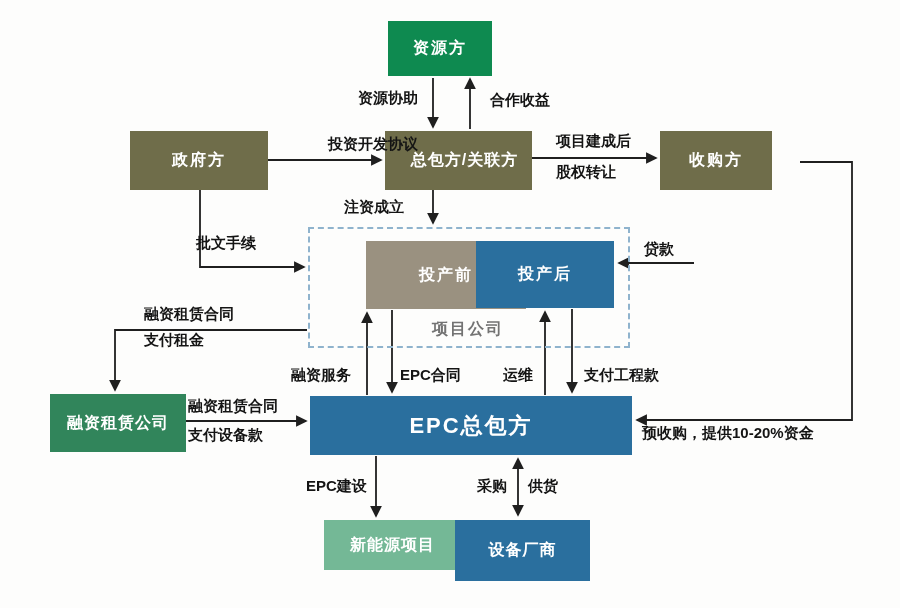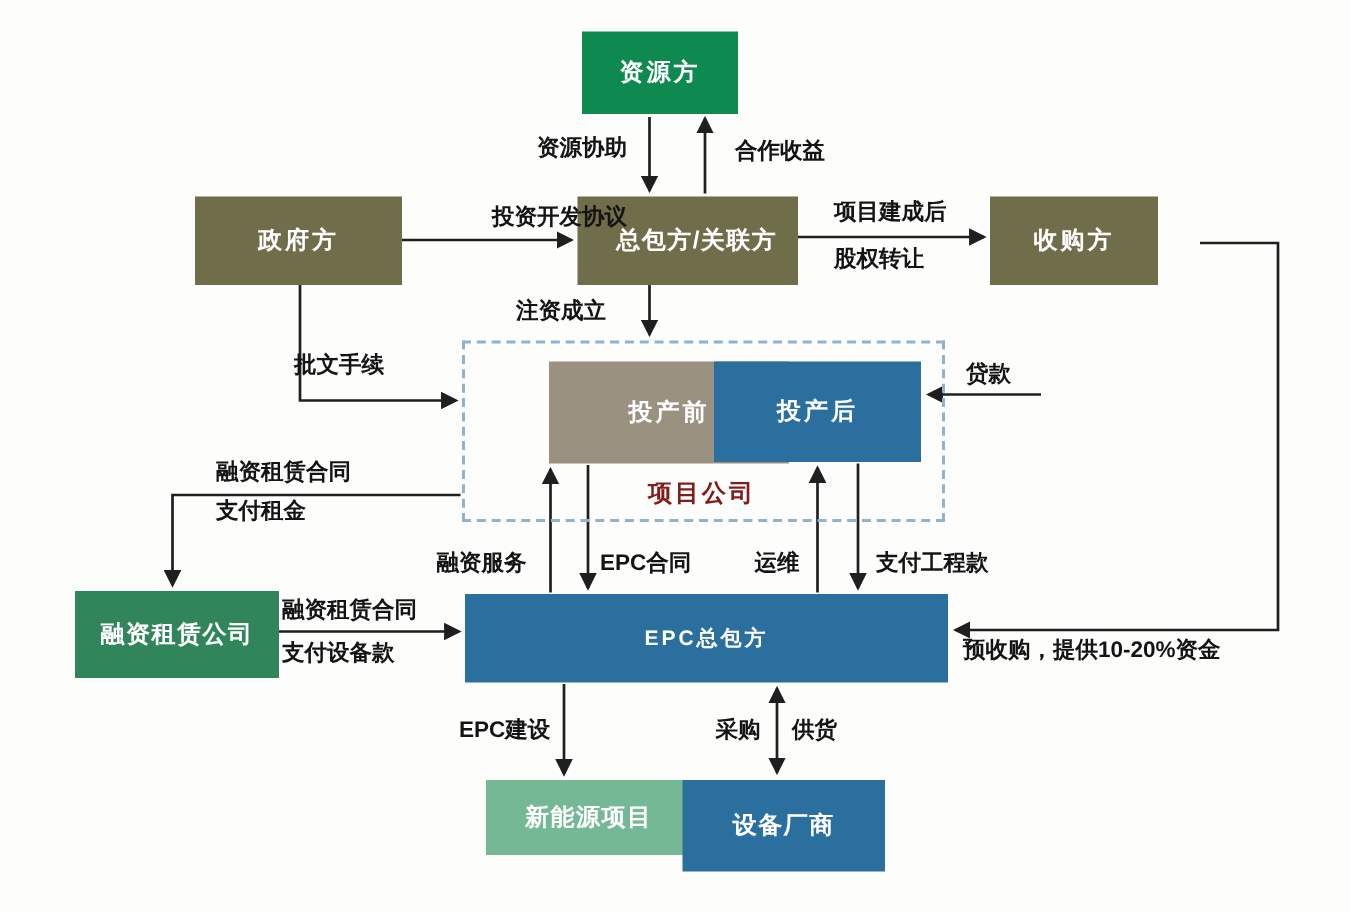--- a/index.html
+++ b/index.html
@@ -27,32 +27,32 @@
   .edge-label.centered { }
 
   #dashed-box {
     position:absolute; z-index:2;
     left:308px; top:227px; width:322px; height:121px;
     border:2px dashed var(--dashed-border,#8fb3cd);
   }
   #label-project-company {
     position:absolute; z-index:4;
     left:408px; top:319px; width:120px; text-align:center;
-    font-size:16px; font-weight:bold; letter-spacing:2px; color:#7f1d1d;
+    font-size:16px; font-weight:bold; letter-spacing:2px; color:#737373;
   }
 
   #node-resource    { left:388px; top:21px;  width:104px; height:55px; background:var(--green,#0e8a50); }
   #node-government  { left:130px; top:131px; width:138px; height:59px; background:var(--olive,#6f6d4a);font-family:Liberation Serif, serif; }
   #node-contractor  { left:385px; top:131px; width:147px; height:59px; background:var(--olive,#6f6d4a); letter-spacing:1px;padding-left:12px; }
   #node-acquirer    { left:660px; top:131px; width:112px; height:59px; background:var(--olive,#6f6d4a); }
   #node-pre         { left:322px; top:241px; width:160px; height:68px; background:var(--taupe,#9a9180);margin-left:44px; }
   #node-post        { left:476px; top:241px; width:138px; height:67px; background:var(--blue,#2a6f9e); }
   #node-bank        { left:695px; top:234px; width:118px; height:60px; background:var(--blue,#2a6f9e); }
   #node-leasing     { left:50px;  top:394px; width:136px; height:58px; background:var(--forest,#31855b); letter-spacing:1px; }
-  #node-epc         { left:310px; top:396px; width:322px; height:59px; background:var(--blue,#2a6f9e); font-size:14px; }
+  #node-epc         { left:310px; top:396px; width:322px; height:59px; background:var(--blue,#2a6f9e); font-size:22px; }
   #node-new-energy  { left:324px; top:520px; width:137px; height:50px; background:var(--sage,#74b896); letter-spacing:1px; }
   #node-equipment   { left:455px; top:520px; width:135px; height:61px; background:var(--blue,#2a6f9e); letter-spacing:1px; }
 
   #lbl-resource-assist { left:358px; top:89px; }
   #lbl-coop-income     { left:490px; top:91px; }
   #lbl-invest-agreement{ left:280px; top:135px;margin-left:48px; }
   #lbl-equity-1        { left:556px; top:132px; width:110px; }
   #lbl-equity-2        { left:556px; top:163px; width:110px; }
   #lbl-capital         { left:344px; top:198px; }
   #lbl-approval        { left:196px; top:234px; }

